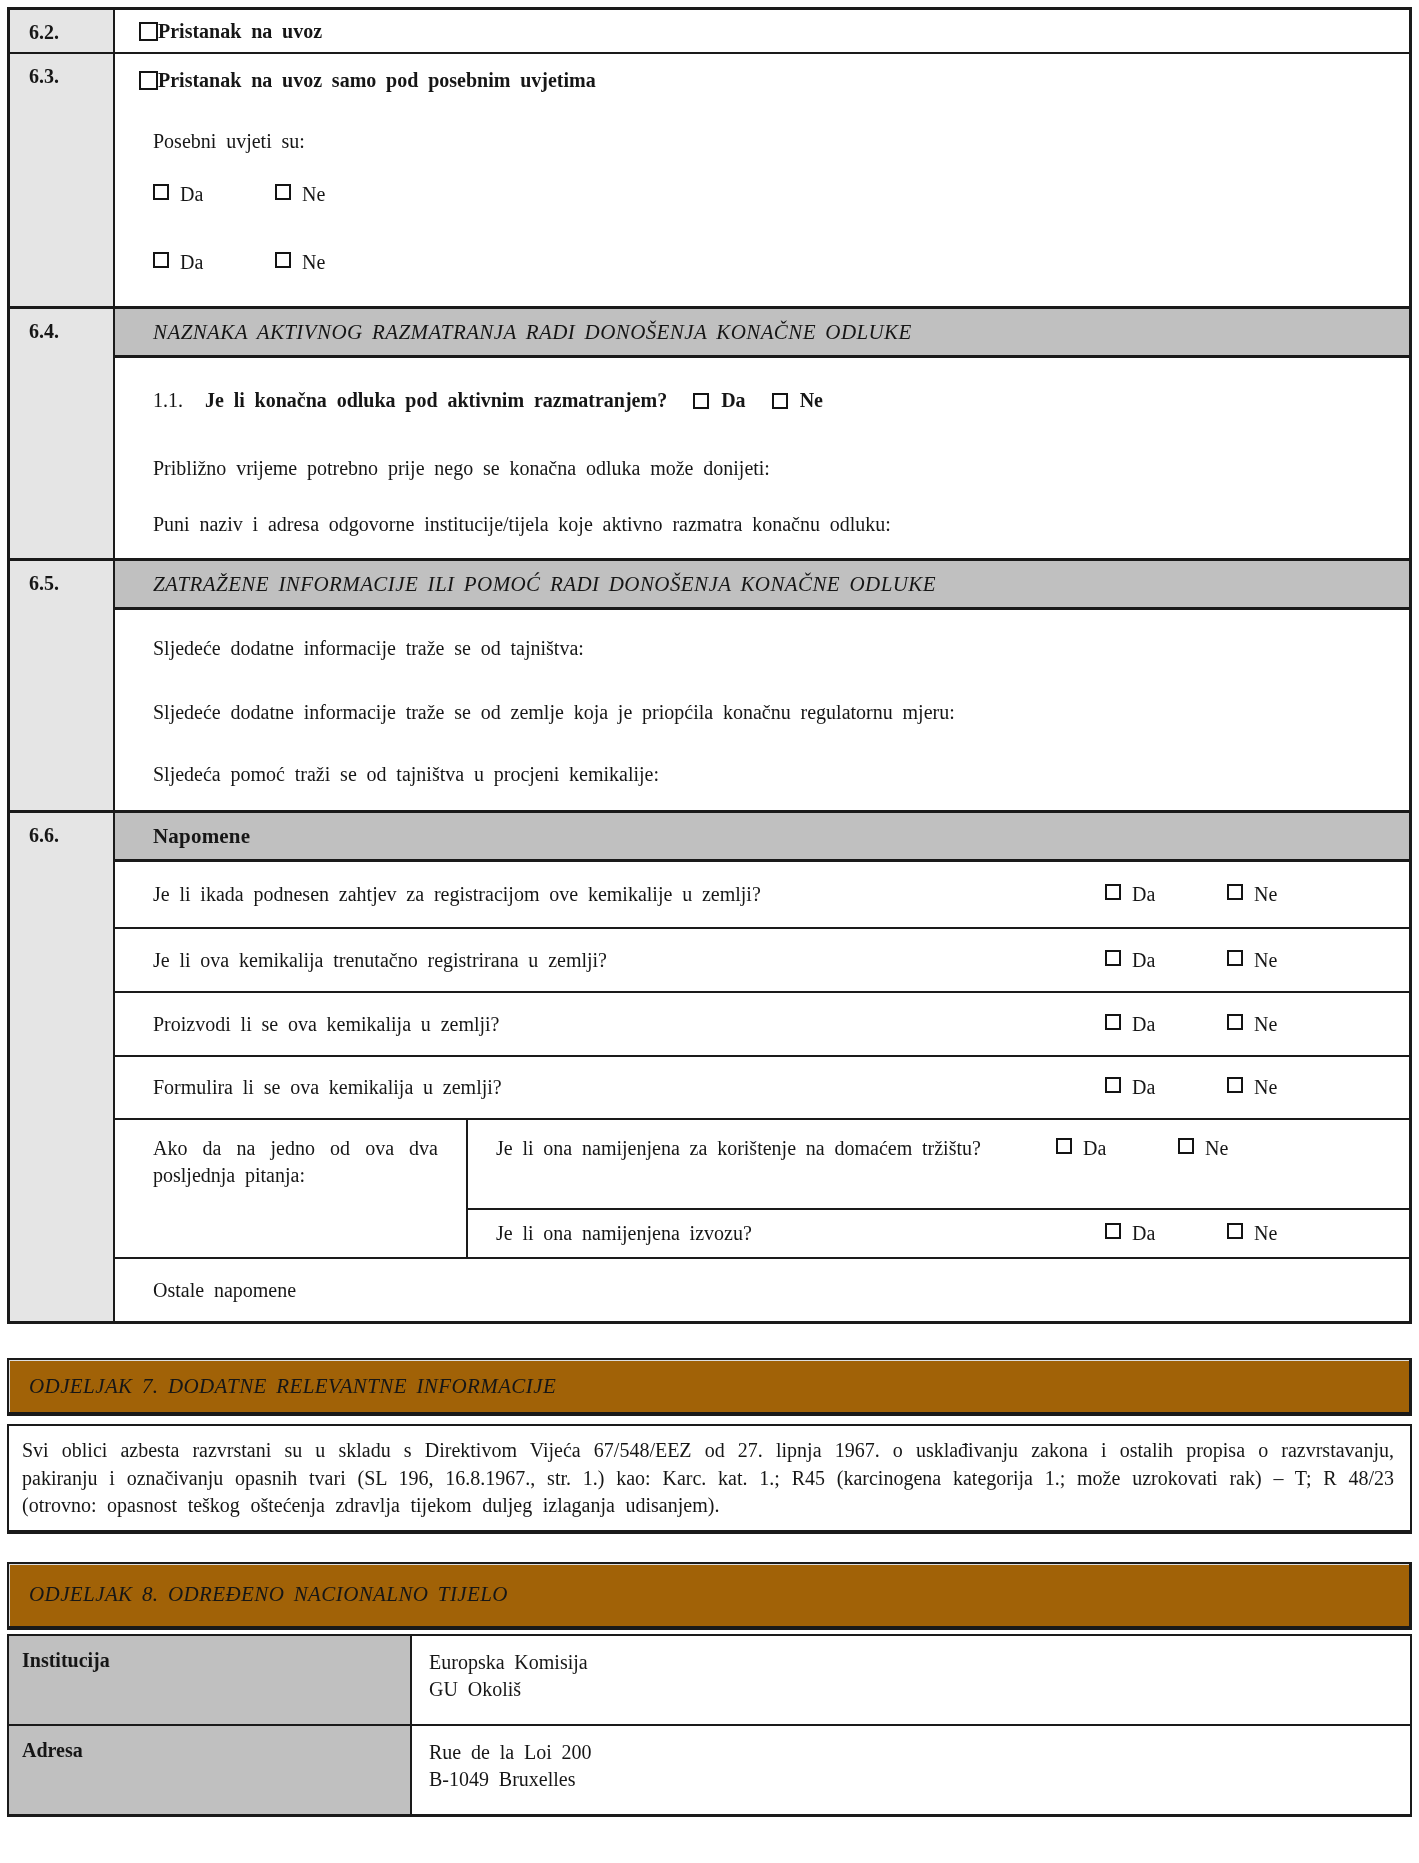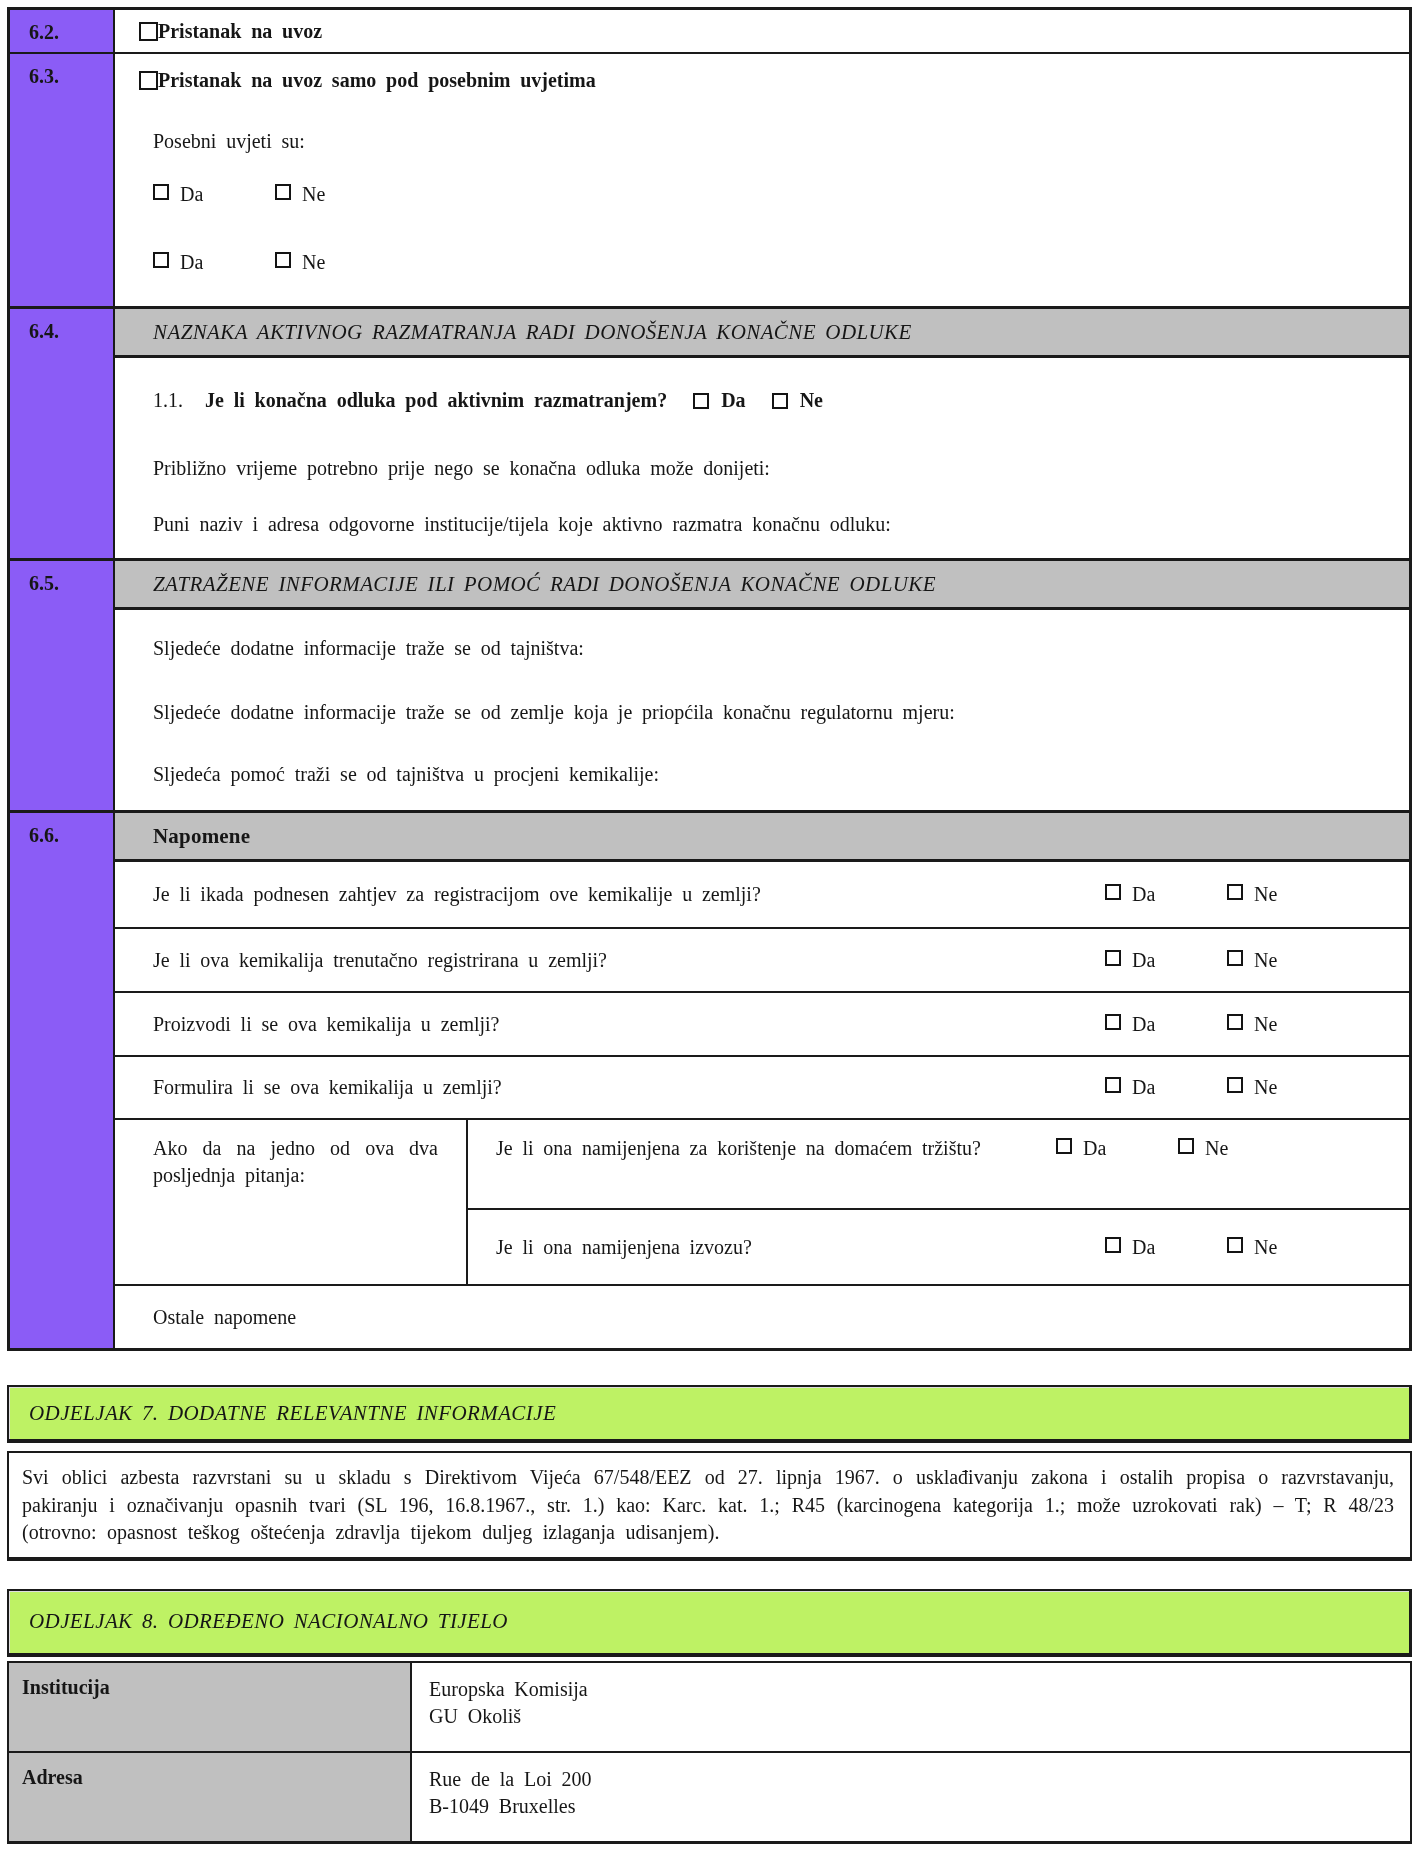--- a/index.html
+++ b/index.html
@@ -12,21 +12,21 @@
   }
   .page { padding:7px; }
 
   
   .ftable { border:3px solid #1a1a1a; border-top-width:3px; }
   .sec { display:flex; }
   .sec + .sec { border-top:3px solid #1a1a1a; }
   .sec.thin-sep { border-top-width:2px; }
   .numcol {
     width:105px; flex-shrink:0;
-    background:#8b5cf6;
+    background:#e5e5e5;
     border-right:2px solid #1a1a1a;
     padding:11px 0 0 19px;
     font-weight:bold; font-size:20px;
   }
   .content { flex:1; display:flex; flex-direction:column; min-width:0; }
 
   .band {
     background:#c0c0c0;
     border-bottom:3px solid #1a1a1a;
     padding:11px 10px 10px 38px;
@@ -89,30 +89,30 @@
   .split-left {
     width:353px; flex-shrink:0;
     border-right:2px solid #1a1a1a;
     padding:15px 28px 0 38px;
     text-align:justify;
   }
   .split-right { flex:1; display:flex; flex-direction:column; min-width:0; }
   .subrow { display:flex; align-items:flex-start; padding:15px 6px 0 28px; }
   .subrow .txt { flex:1; }
   .sub1 { height:88px; }
-  .sub2 { height:76px; border-top:2px solid #1a1a1a; align-items:center; padding-top:0; }
+  .sub2 { height:49px; border-top:2px solid #1a1a1a; align-items:center; padding-top:0; }
   .sub1 .q { max-width:560px; }
 
   .notesrow { height:64px; padding:18px 0 0 38px; }
 
   
   .gap34 { height:34px; } .gap8 { height:8px; } .gap28 { height:28px; } .gap4 { height:4px; }
   .secbox {
     border:2px solid #1a1a1a; border-bottom-width:4px; border-right-width:3px;
-    background:#bef264;
+    background:#a16207;
     box-shadow:inset 1px 1px 0 #dedede;
     display:flex; align-items:center;
     padding-left:20px;
     font-style:italic; font-size:21px; letter-spacing:0.4px; word-spacing:0.18em;
   }
   .box7 { height:58px; }
   .box8 { height:68px; }
   .parbox {
     border:2px solid #1a1a1a; border-bottom-width:4px;
     padding:11px 16px 10px 13px;

